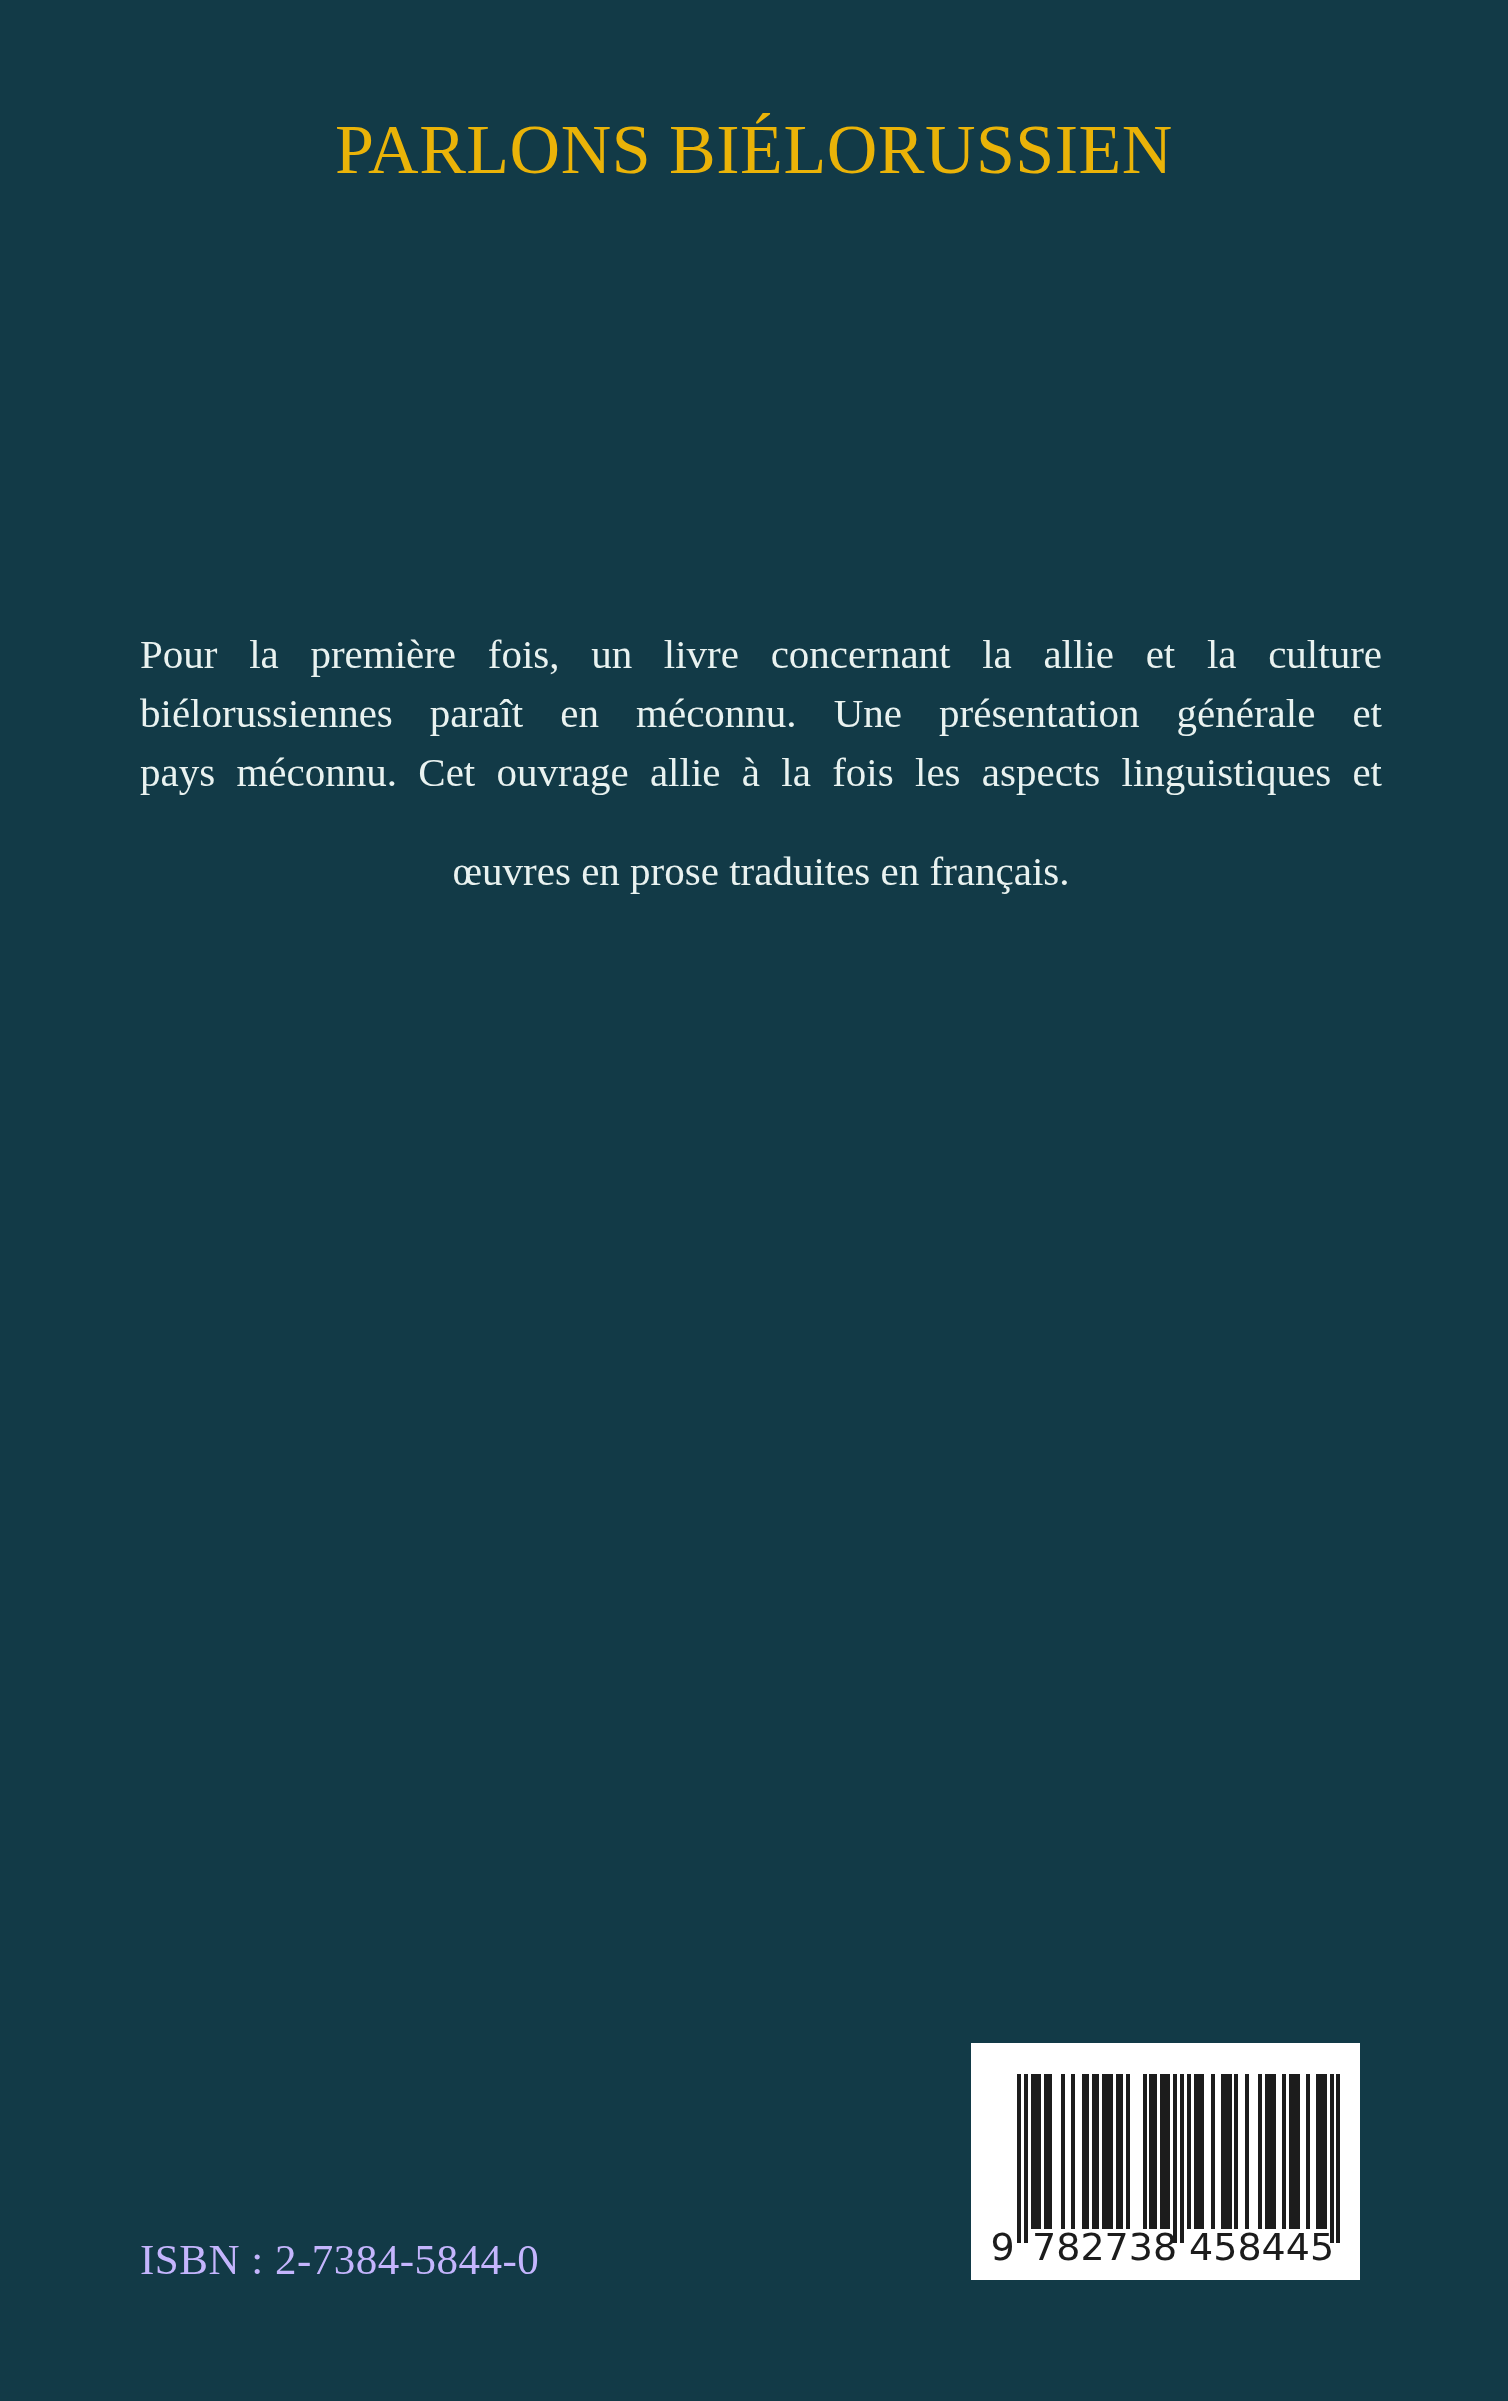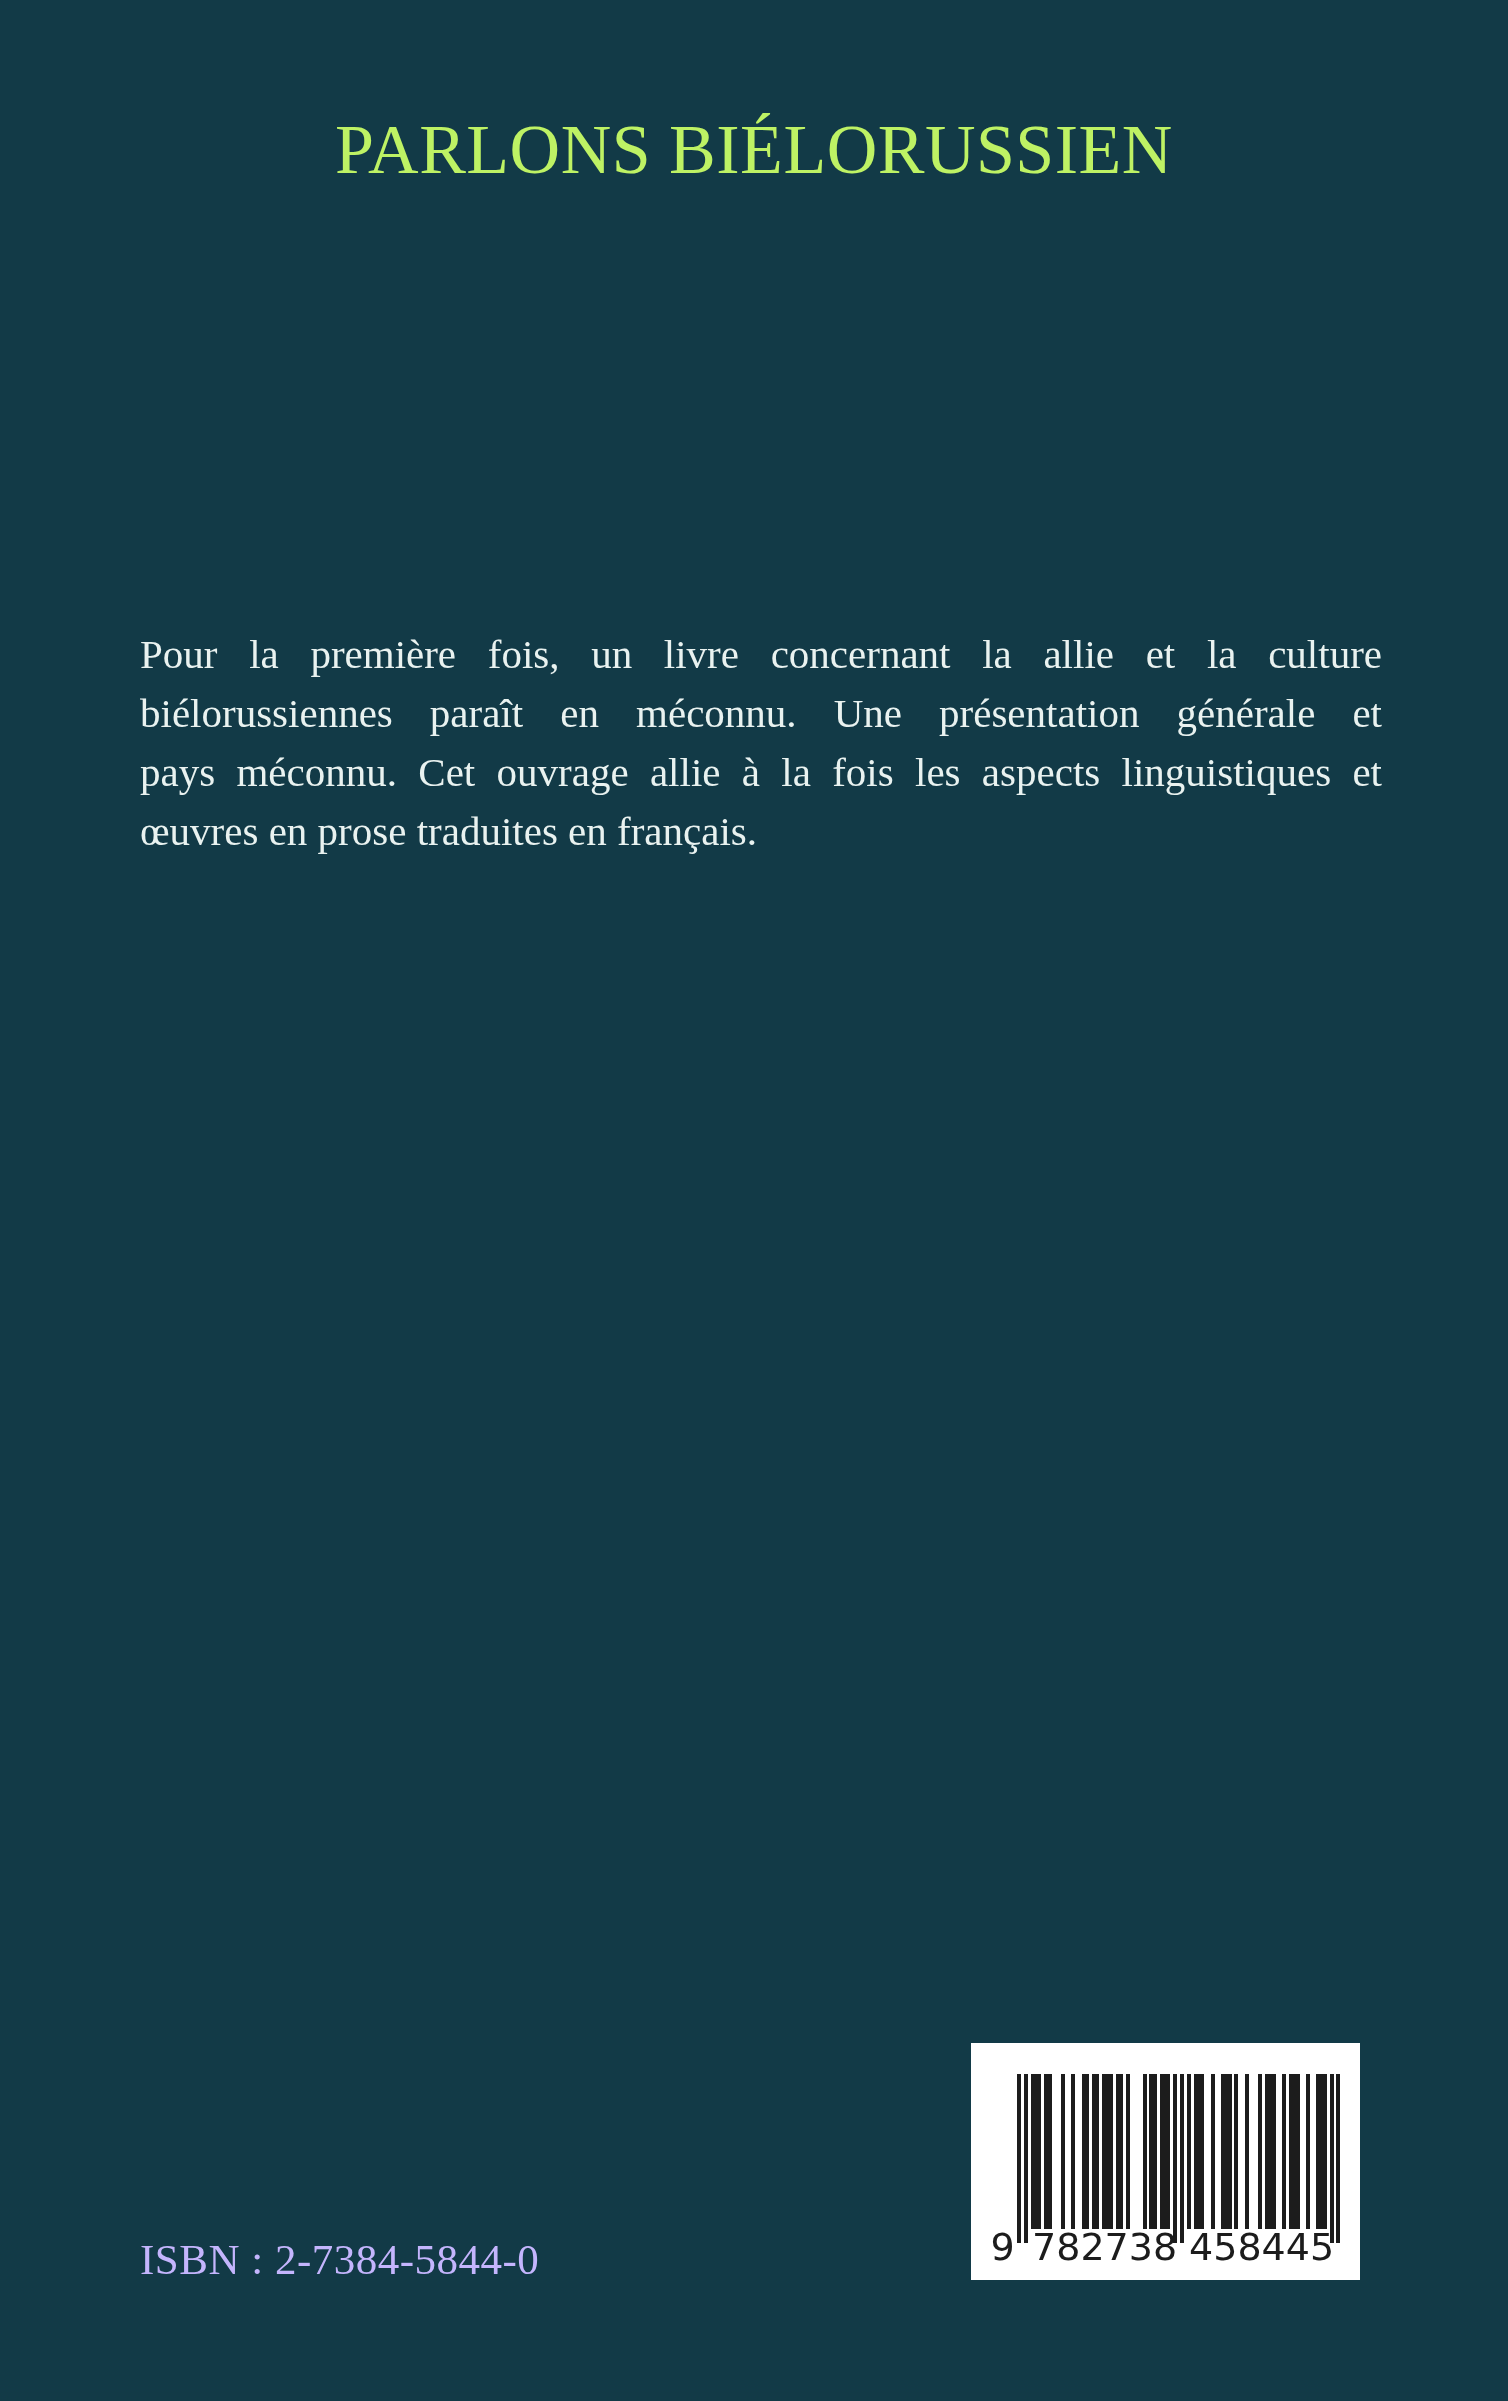--- a/index.html
+++ b/index.html
@@ -12,41 +12,41 @@
   }
   .cover { position: absolute; inset: 0; }
 
   .title {
     position: absolute;
     left: 0; top: 110px; width: 1508px;
     text-align: center;
     font-size: 70px;
     line-height: 79px;
     letter-spacing: 0.5px;
-    color: #bef264;
+    color: #eab308;
   }
   .subtitle {
     position: absolute;
     left: 0; top: 195px; width: 1508px;
     text-align: center;
     font-style: italic;
     font-size: 47px;
     line-height: 68px;
     color: #eaf3f1;
   }
 
   .blurb {
     position: absolute;
     left: 140px; top: 625px; width: 1242px;
     color: #e9f2f0;
     font-size: 41px;
     line-height: 59px;
   }
   .blurb .jline { text-align: justify; text-align-last: justify; }
-  .blurb .lline { text-align: left; }
+  .blurb .lline { text-align: center; margin-top: 40px; }
 
   .isbn {
     position: absolute;
     left: 140px; top: 2235px;
     color: #c4b5fd;
     font-size: 43px;
     letter-spacing: 0.5px;
     white-space: nowrap;
   }
 

